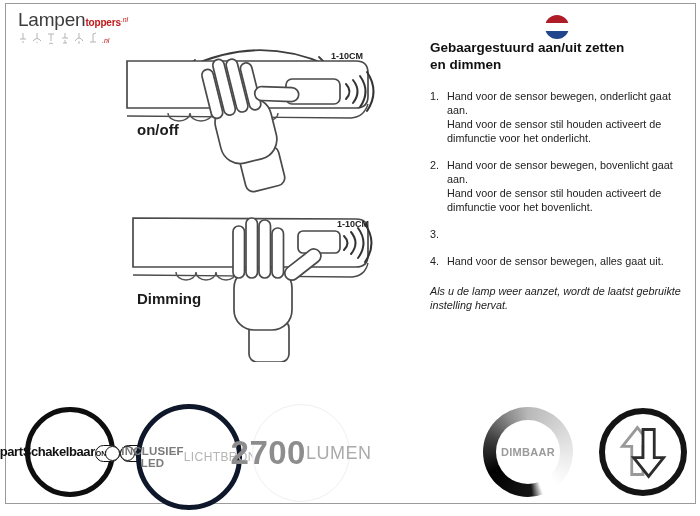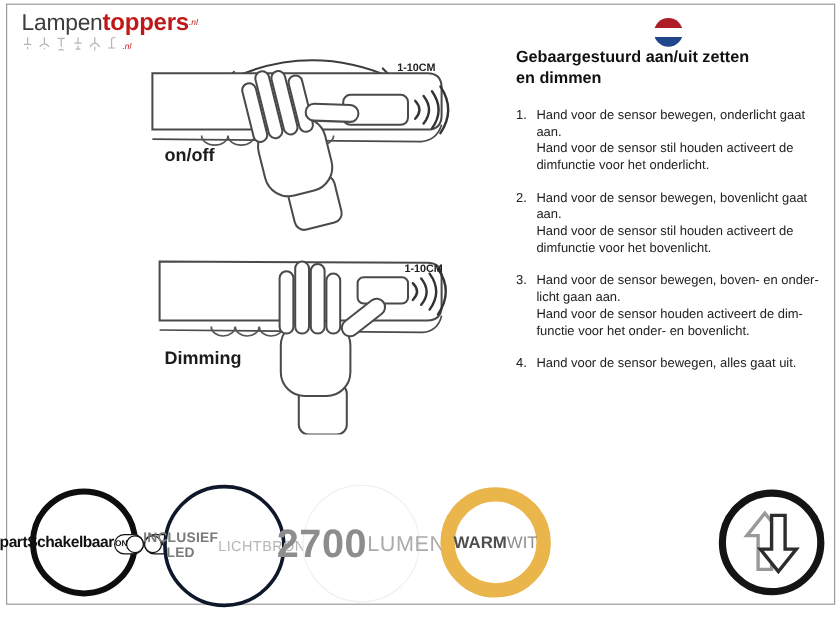--- a/index.html
+++ b/index.html
@@ -5,21 +5,21 @@
   html,body{margin:0;padding:0;background:#fff;}
   .canvas{
     position:relative;width:700px;height:516px;background:#fff;overflow:hidden;
     font-family:"Liberation Sans",sans-serif;color:#1a1a1a;
   }
   .frame{position:absolute;left:5px;top:3px;width:689px;height:499px;border:1px solid #9b9b9b;}
 
   
   .logo{position:absolute;left:18px;top:11px;line-height:17px;}
   .logo .p1{font-size:19px;color:#3c3c3c;font-weight:500;letter-spacing:-0.2px;}
-  .logo .p2{font-size:20px;color:#c01818;font-weight:bold;letter-spacing:-0.2px;margin-top:25px;}
+  .logo .p2{font-size:10px;color:#c01818;font-weight:bold;letter-spacing:-0.2px;margin-top:25px;}
   .logo .nl{font-size:7px;color:#c01818;font-style:italic;vertical-align:top;}
   .logo-icons{margin-top:1px;display:flex;align-items:flex-end;gap:2px;}
 
   
   .diag-svg{position:absolute;}
   .diag-label{position:absolute;font-size:15px;font-weight:bold;color:#1c1c1c;}
   .lineart{fill:#fff;stroke:#4a4a4a;stroke-width:1.7;}
   .stroke-only{fill:none;stroke:#3d3d3d;stroke-width:1.8;stroke-linecap:round;}
   .wave{fill:none;stroke:#333;stroke-width:2;stroke-linecap:round;}
   .cm-text{font-size:9px;font-weight:bold;fill:#222;font-family:"Liberation Sans",sans-serif;}
@@ -34,21 +34,21 @@
   .item .txt{white-space:pre-line;}
   .note{font-size:10.8px;line-height:14px;font-style:italic;white-space:pre-line;color:#222;margin-top:16px;}
 
   
   .badge{position:absolute;border-radius:50%;display:flex;flex-direction:row;align-items:center;justify-content:center;text-align:center;background:#fff;}
   .b-apart{left:25px;top:407px;width:80px;height:80px;border:5px solid #0e0e0e;}
   .b-apart .l1,.b-apart .l2{font-size:13px;font-weight:bold;line-height:14px;letter-spacing:-0.4px;color:#111;}
   .toggle{display:flex;align-items:center;border:1.8px solid #111;border-radius:9px;width:40px;height:15px;margin-top:3px;background:#fff;}
   .toggle .tlabel{font-size:7px;font-weight:bold;color:#111;flex:1;text-align:center;}
   .toggle .knob{width:13px;height:13px;border:1.8px solid #111;border-radius:50%;background:#fff;flex:none;margin:-1px;}
-  .b-led{left:136px;top:404px;width:96px;height:96px;border:3px solid #0f172a;}
+  .b-led{left:136px;top:404px;width:96px;height:96px;border:5px solid #0f172a;}
   .b-led .l1{font-size:11.5px;font-weight:bold;color:#7a7a7a;letter-spacing:0.2px;}
   .b-led .l2{font-size:12px;color:#b5b5b5;letter-spacing:0.4px;}
   .b-lumen{left:252px;top:404px;width:96px;height:96px;border:1px solid #f0f0f0;}
   .b-lumen .val{font-size:33px;font-weight:bold;color:#8d8d8d;letter-spacing:0.5px;line-height:32px;}
   .b-lumen .unit{font-size:18px;color:#ababab;letter-spacing:0.5px;}
   .b-warm{left:367px;top:406px;width:68px;height:68px;border:12px solid #eab54b;}
   .b-warm .l1{font-size:14px;font-weight:bold;color:#4f4f4f;line-height:15px;}
   .b-warm .l2{font-size:14px;color:#8e8e8e;line-height:15px;}
   .b-dim{left:483px;top:407px;width:90px;height:90px;
     background:conic-gradient(from 0deg,#b8b8b8 0deg,#dedede 70deg,#f2f2f2 110deg,#ffffff 140deg,#ffffff 160deg,#161616 175deg,#000 240deg,#3f3f3f 290deg,#8a8a8a 330deg,#b8b8b8 360deg);}
@@ -157,29 +157,27 @@
     </div>
     <div class="item">
       <span class="num">2.</span>
       <span class="txt">Hand voor de sensor bewegen, bovenlicht gaat
 aan.
 Hand voor de sensor stil houden activeert de
 dimfunctie voor het bovenlicht.</span>
     </div>
     <div class="item">
       <span class="num">3.</span>
-      <span class="txt">Hand voor de sensor bewegen, boven- en onder-
-licht gaan aan.
-Hand voor de sensor houden activeert de dim-
-functie voor het onder- en bovenlicht.</span>
     </div>
     <div class="item">
       <span class="num">4.</span>
       <span class="txt">Hand voor de sensor bewegen, alles gaat uit.</span>
     </div>
+    <div class="note">Als u de lamp weer aanzet, wordt de laatst gebruikte
+instelling hervat.</div>
   </div>
 
   <div class="badge b-apart">
     <div class="l1">Apart</div>
     <div class="l2">Schakelbaar</div>
     <div class="toggle">
       <span class="tlabel">ON</span>
       <span class="knob"></span>
     </div>
     <div class="toggle">
@@ -191,25 +189,26 @@
   <div class="badge b-led">
     <div class="l1">INCLUSIEF LED</div>
     <div class="l2">LICHTBRON</div>
   </div>
 
   <div class="badge b-lumen">
     <div class="val">2700</div>
     <div class="unit">LUMEN</div>
   </div>
 
-  <div class="badge b-warm">
-    <div class="l1">WARM</div>
-    <div class="l2">WIT</div>
-  </div>
-
+
+  <div class="badge b-dim">
+    <div class="inner">
+      <span class="dlabel">DIMBAAR</span>
+    </div>
+  </div>
 
   <div class="badge b-arrows">
     <svg width="60" height="60" viewBox="0 0 64 64">
       <path d="M20,56 L20,26 L10,26 L26,6 L42,26 L32,26 L32,56 Z" fill="#ffffff" stroke="#999999" stroke-width="3" stroke-linejoin="miter"></path>
       <path d="M32,8 L32,38 L22,38 L38,58 L54,38 L44,38 L44,8 Z" fill="#ffffff" stroke="#2d2d2d" stroke-width="3" stroke-linejoin="miter"></path>
     </svg>
   </div>
 </div>
 
 </body></html>

